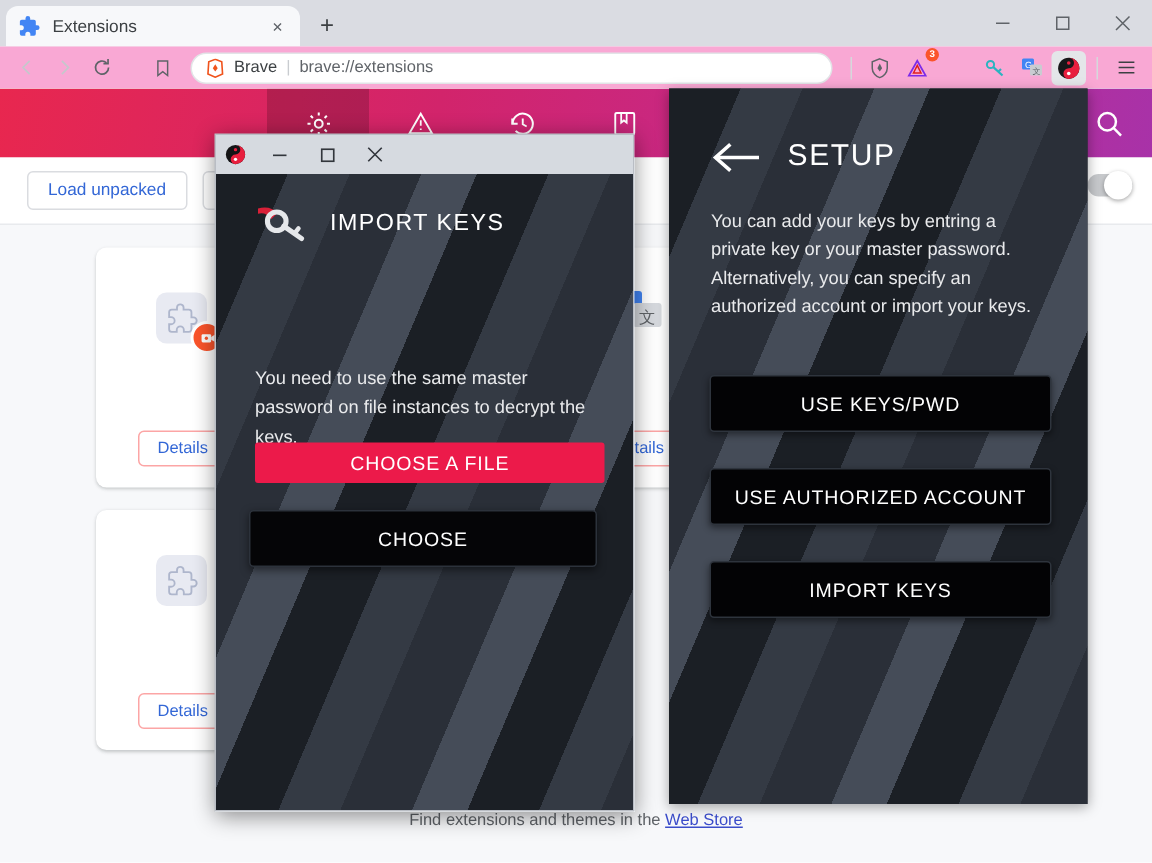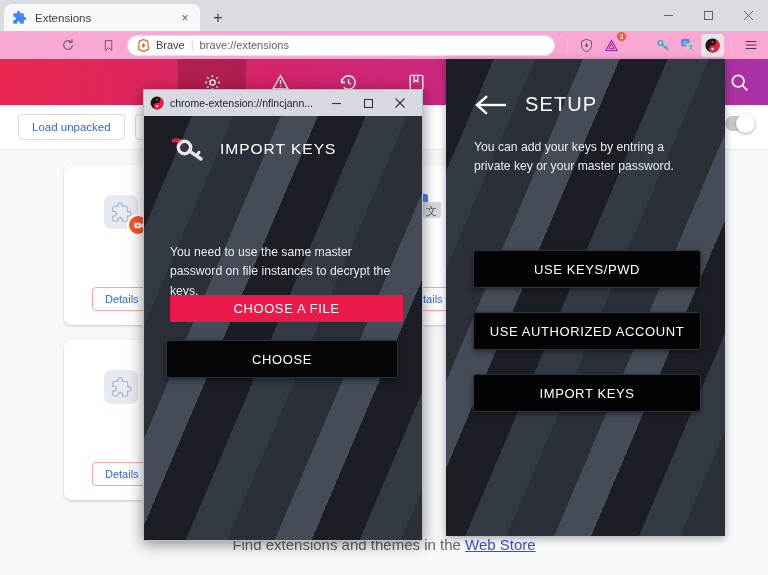--- a/index.html
+++ b/index.html
@@ -130,21 +130,21 @@
   .ext-card-insp { position:absolute; left:100px; top:126px; font-size:10px; color:#9aa0a6; }
   .ext-card-details {
     position:absolute; left:28px; bottom:14px;
     height:24px; padding:0 12px; border:1px solid #fca5a5; border-radius:4px;
     background:#fff; color:#3367d6; font-size:11px;
     display:flex; align-items:center; cursor:pointer;
   }
   .gtranslate-icon { position:absolute; left:0; top:0; width:34px; height:30px; }
   .webstore-line {
     position:absolute; left:0; bottom:22px; width:768px; text-align:center;
-    font-size:15px; color:#5f6368;
+    font-size:11px; color:#5f6368;
   }
   .webstore-link { color:#3b4cca; text-decoration:underline; cursor:pointer; }
 
   
   .stripes {
     background-color:#22262e;
     background-image: repeating-linear-gradient(
       113deg,
       #1b1f25 0px, #1b1f25 44px,
       #343a44 44px, #343a44 82px,
@@ -434,35 +434,35 @@
   <div class="setup-panel stripes">
     <div class="setup-head">
       <svg class="back-arrow" viewBox="0 0 34 22">
         <path d="M32 11 H3" stroke="#fff" stroke-width="2.4" fill="none"></path>
         <path d="M12 3 L3 11 L12 19" stroke="#fff" stroke-width="2.4" fill="none" stroke-linecap="square"></path>
       </svg>
       <span class="setup-title">SETUP</span>
     </div>
     <div class="setup-body">
       <div>You can add your keys by entring a private key or your master password.</div>
+      <div>Alternatively, you can specify an authorized account or import your keys.</div>
     </div>
     <div class="dark-btn" style="top:191px">USE KEYS/PWD</div>
     <div class="dark-btn" style="top:253px">USE AUTHORIZED ACCOUNT</div>
     <div class="dark-btn" style="top:315px">IMPORT KEYS</div>
   </div>
 
   <div class="popup-win">
     <div class="popup-titlebar">
       <svg class="popup-fav" viewBox="0 0 24 24">
         <circle cx="12" cy="12" r="11" fill="#141416"></circle>
         <path d="M12 1 A11 11 0 0 1 12 23 A5.5 5.5 0 0 1 12 12 A5.5 5.5 0 0 0 12 1" fill="#e81f3e"></path>
         <circle cx="12" cy="6.5" r="1.9" fill="#e81f3e"></circle>
         <circle cx="12" cy="17.5" r="1.9" fill="#fff"></circle>
       </svg>
-      <span class="popup-title">chrome-extension://nflncjann...</span>
       <div class="popup-wc">
         <svg width="11" height="11" viewBox="0 0 11 11">
             <rect x="1" y="5" width="9" height="1.1" fill="#32363c"></rect>
           </svg>
       </div>
       <div class="popup-wc">
         <svg width="11" height="11" viewBox="0 0 11 11">
             <rect x="1.5" y="1.5" width="8" height="8" fill="none" stroke="#32363c" stroke-width="1.1"></rect>
           </svg>
       </div>

